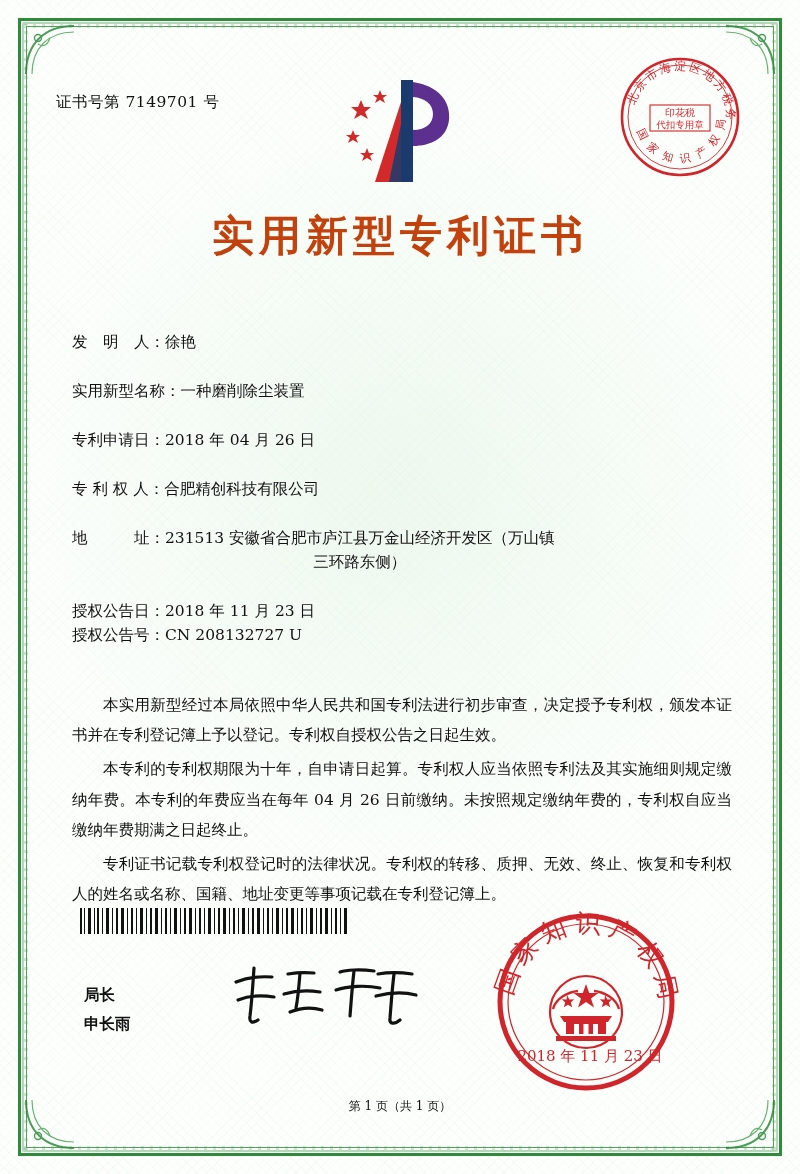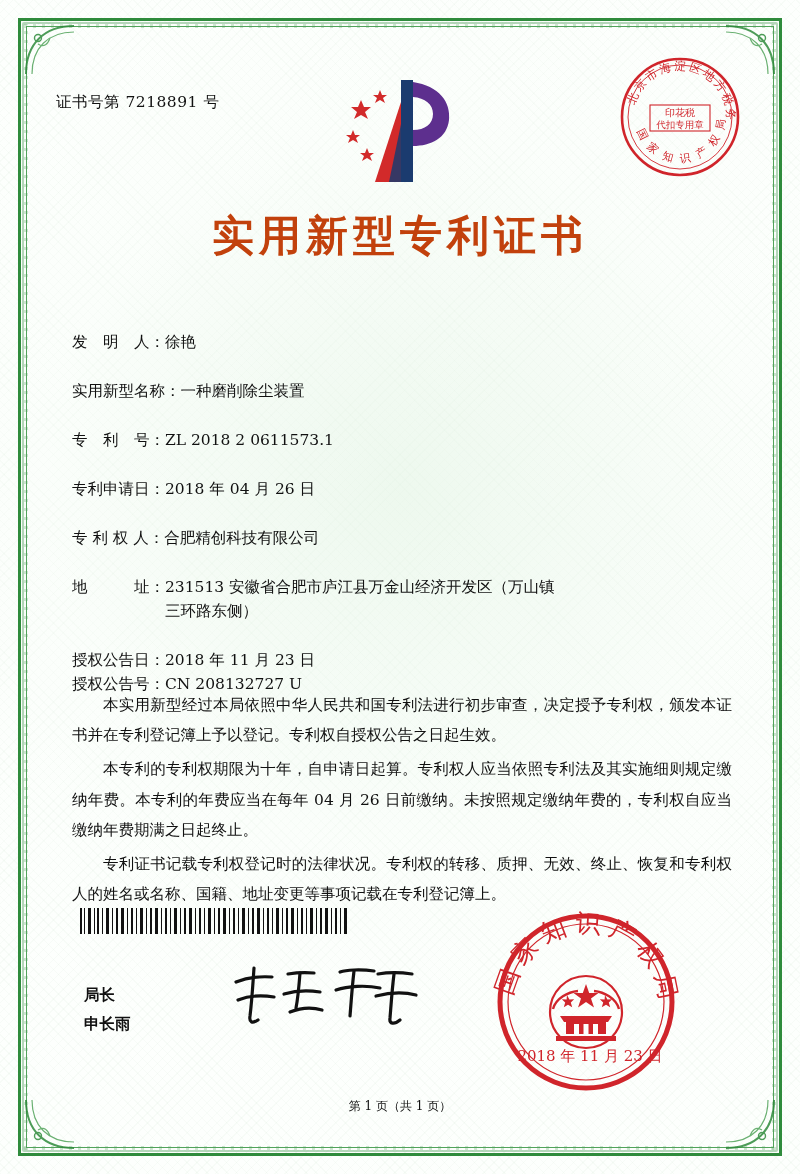--- a/index.html
+++ b/index.html
@@ -218,21 +218,21 @@
     <circle cx="14" cy="14" r="3.5" fill="none" stroke="#2f8b3c" stroke-width="1.4"></circle>
     <path d="M14 20 C20 24 24 20 26 14" fill="none" stroke="#51a35a" stroke-width="1.2"></path>
   </svg>
   <svg class="corner br" viewBox="0 0 54 54">
     <path d="M2 50 C2 20 20 2 50 2" fill="none" stroke="#2f8b3c" stroke-width="2"></path>
     <path d="M8 50 C8 24 24 8 50 8" fill="none" stroke="#51a35a" stroke-width="1.2"></path>
     <circle cx="14" cy="14" r="3.5" fill="none" stroke="#2f8b3c" stroke-width="1.4"></circle>
     <path d="M14 20 C20 24 24 20 26 14" fill="none" stroke="#51a35a" stroke-width="1.2"></path>
   </svg>
 
-  <div class="cert-no">证书号第 7218891 号</div>
+  <div class="cert-no">证书号第 7149701 号</div>
 
   <svg class="logo" viewBox="0 0 140 115">
     <path d="M74 8 L74 110 L86 110 L86 8 Z" fill="#1b3b6f"></path>
     <path d="M86 10 C112 14 124 30 122 48 C120 66 104 74 86 74 L86 58 C98 58 106 52 106 42 C106 32 98 26 86 25 Z" fill="#5d2f8e"></path>
     <path d="M74 30 L48 110 L74 110 Z" fill="#d22a2a"></path>
     <path d="M74 52 L62 110 L74 110 Z" fill="#1b3b6f" opacity="0.85"></path>
     <g fill="#d22a2a">
       <polygon points="34,28 37,35 44,35 38,40 41,47 34,43 27,47 30,40 24,35 31,35"></polygon>
       <polygon points="53,18 55,23 60,23 56,26 58,31 53,28 48,31 50,26 46,23 51,23"></polygon>
       <polygon points="26,58 28,63 33,63 29,66 31,71 26,68 21,71 23,66 19,63 24,63"></polygon>
@@ -261,30 +261,27 @@
   <div class="title">实用新型专利证书</div>
 
   <div class="fields">
     <div class="field-row">
       <span class="field-label">发　明　人：</span><span class="field-value">徐艳</span>
     </div>
     <div class="field-row">
       <span class="field-label">实用新型名称：</span><span class="field-value">一种磨削除尘装置</span>
     </div>
     <div class="field-row">
-      <span class="field-label">专　利　号：</span><span class="field-value">ZL 2018 2 0611573.1</span>
-    </div>
-    <div class="field-row">
       <span class="field-label">专利申请日：</span><span class="field-value">2018 年 04 月 26 日</span>
     </div>
     <div class="field-row">
       <span class="field-label">专 利 权 人：</span><span class="field-value">合肥精创科技有限公司</span>
     </div>
     <div class="field-row addr">
-      <span class="field-label">地　　　址：</span><span class="addr-wrap" style="white-space: pre-line;">231513 安徽省合肥市庐江县万金山经济开发区（万山镇
+      <span class="field-label">地　　　址：</span><span class="addr-wrap" style="white-space: pre-line; text-align: center;">231513 安徽省合肥市庐江县万金山经济开发区（万山镇
 三环路东侧）</span>
     </div>
     <div class="field-row two-col">
       <div class="col-a">
         <span class="field-label">授权公告日：</span><span>2018 年 11 月 23 日</span>
       </div>
       <div class="col-b">
         <span class="field-label">授权公告号：</span><span>CN 208132727 U</span>
       </div>
     </div>

